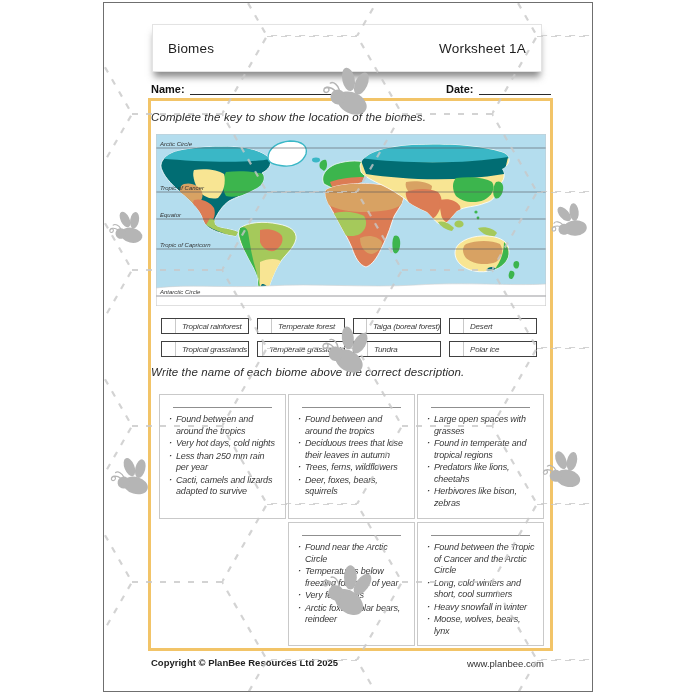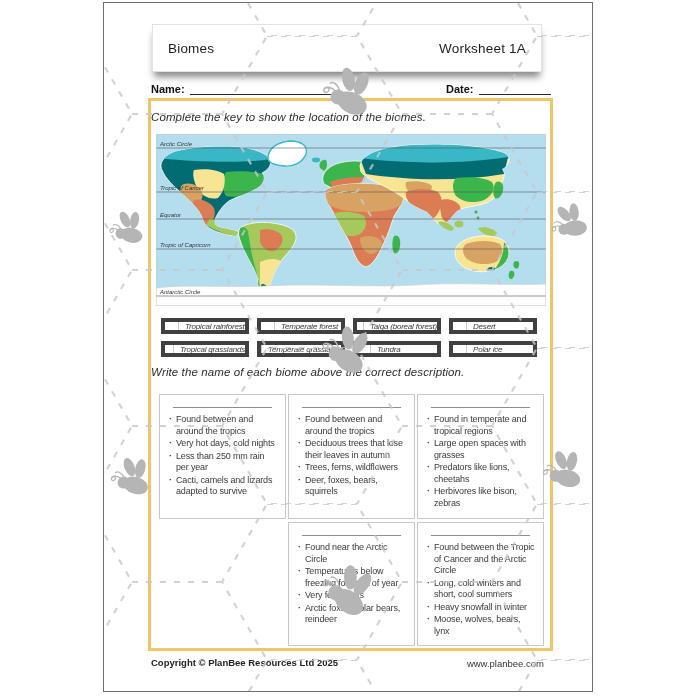--- a/index.html
+++ b/index.html
@@ -32,41 +32,41 @@
   }
   .map-instruction,.match-instruction{
     position:absolute;left:0;width:100%;text-align:left;
     font-style:italic;font-size:11.5px;color:#2c2c2c;letter-spacing:.1px;
   }
   .map-instruction{top:10px;}
   .match-instruction{top:265px;}
   .map-wrap{position:absolute;left:5px;top:33px;width:390px;height:172px;}
   
   .key-cell{
-    position:absolute;width:88px;height:16px;border:4px solid #404040;background:transparent;
+    position:absolute;width:88px;height:16px;border:1px solid #404040;background:transparent;
     display:flex;align-items:center;box-sizing:border-box;
   }
   .key-colorbox{width:13px;align-self:stretch;border-right:1px solid #c9c9c9;}
   .key-label{
     font-style:italic;font-size:8px;color:#3b3b3b;padding-left:6px;
     white-space:nowrap;letter-spacing:-.2px;
   }
   .kr1{top:217px;} .kr2{top:240px;}
   .kc1{left:10px;} .kc2{left:106px;} .kc3{left:202px;} .kc4{left:298px;}
   
   .desc-box{
     position:absolute;width:127px;height:125px;border:1px solid #c9c9c9;
     box-sizing:border-box;background:transparent;
   }
   .dr1{top:293px;} .dr2{top:421px;height:124px;}
   .dc1{left:8px;} .dc2{left:137px;} .dc3{left:266px;}
   .answer-line{margin:12px 13px 6px 13px;border-top:1.5px solid #8f8f8f;height:0;}
   .desc-box ul{
     list-style:none;margin:4px 6px 0 9px;padding:0;
-    font-size:9px;line-height:1.28;color:#3a3a3a;letter-spacing:-.15px;
+    font-style:italic;font-size:9px;line-height:1.28;color:#3a3a3a;letter-spacing:-.15px;
   }
   .desc-box li{position:relative;padding-left:7px;margin-bottom:1px;}
   .desc-box li::before{content:"·";position:absolute;left:0;top:0;font-weight:bold;}
   
   .footer-copyright{position:absolute;left:47px;top:654px;font-size:9.5px;font-weight:600;color:#222;}
   .footer-website{position:absolute;right:48px;top:655px;font-size:9.5px;color:#333;}
   
   .hex-overlay{position:absolute;left:0;top:0;z-index:40;pointer-events:none;}
   .bee{position:absolute;z-index:50;color:#b5b5b5;pointer-events:none;}
   svg text{font-family:"Liberation Sans",sans-serif;}
@@ -334,22 +334,22 @@
       <ul>
         <li>Found between and around the tropics</li>
         <li>Deciduous trees that lose their leaves in autumn</li>
         <li>Trees, ferns, wildflowers</li>
         <li>Deer, foxes, bears, squirrels</li>
       </ul>
     </div>
     <div class="desc-box dr1 dc3">
       <div class="answer-line"></div>
       <ul>
+        <li>Large open spaces with grasses</li>
         <li>Found in temperate and tropical regions</li>
-        <li>Large open spaces with grasses</li>
         <li>Predators like lions, cheetahs</li>
         <li>Herbivores like bison, zebras</li>
       </ul>
     </div>
     <div class="desc-box dr2 dc2">
       <div class="answer-line"></div>
       <ul>
         <li>Found near the Arctic Circle</li>
         <li>Temperatures below freezing for most of year</li>
         <li>Very few plants</li>

